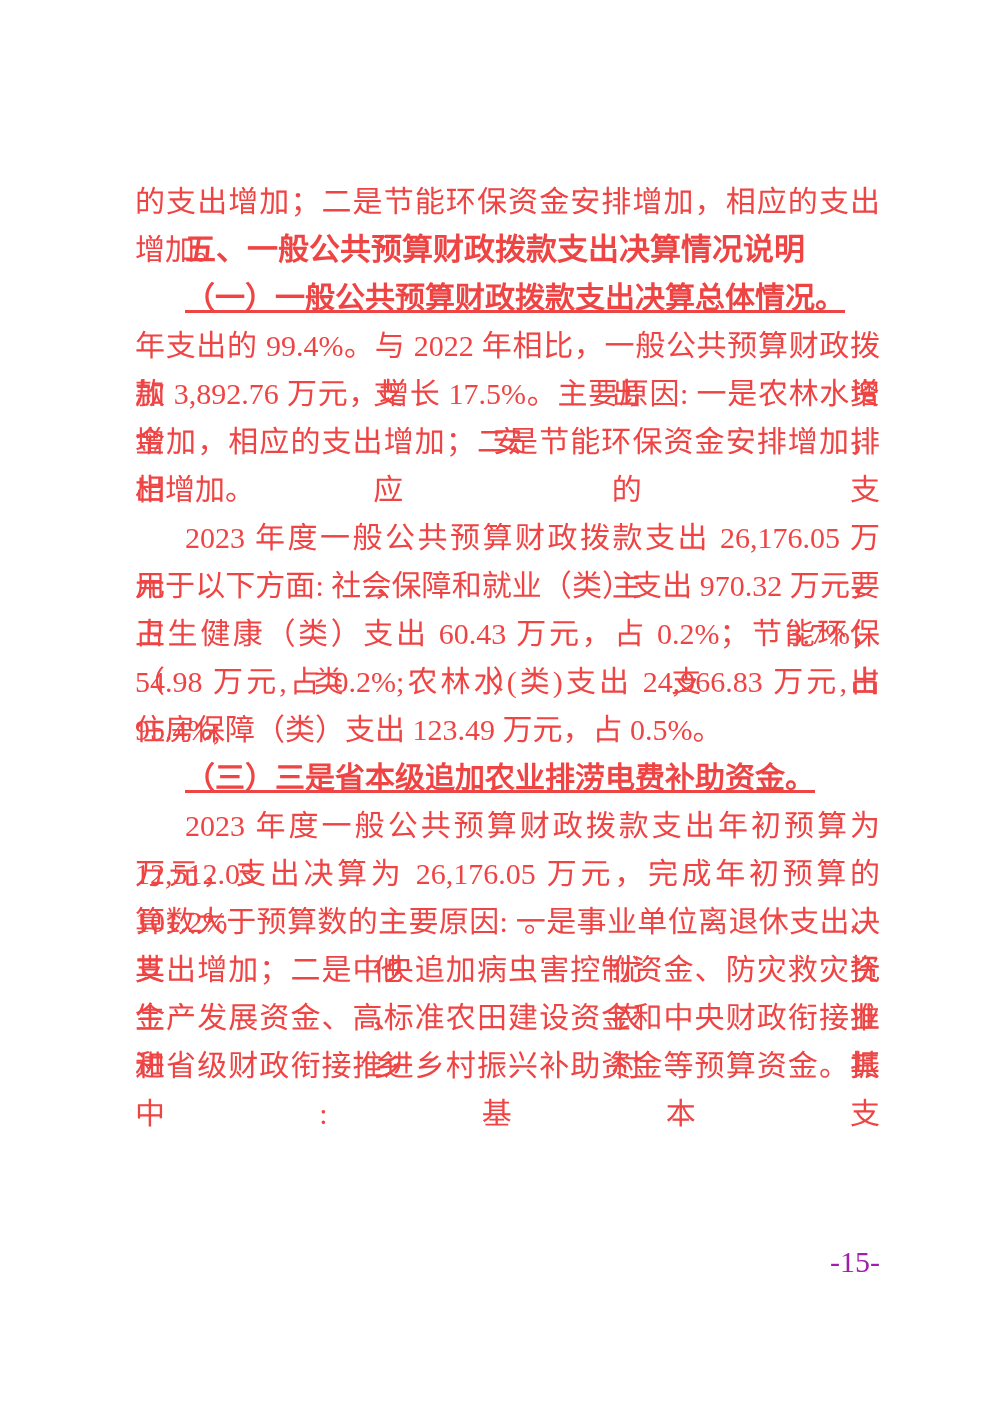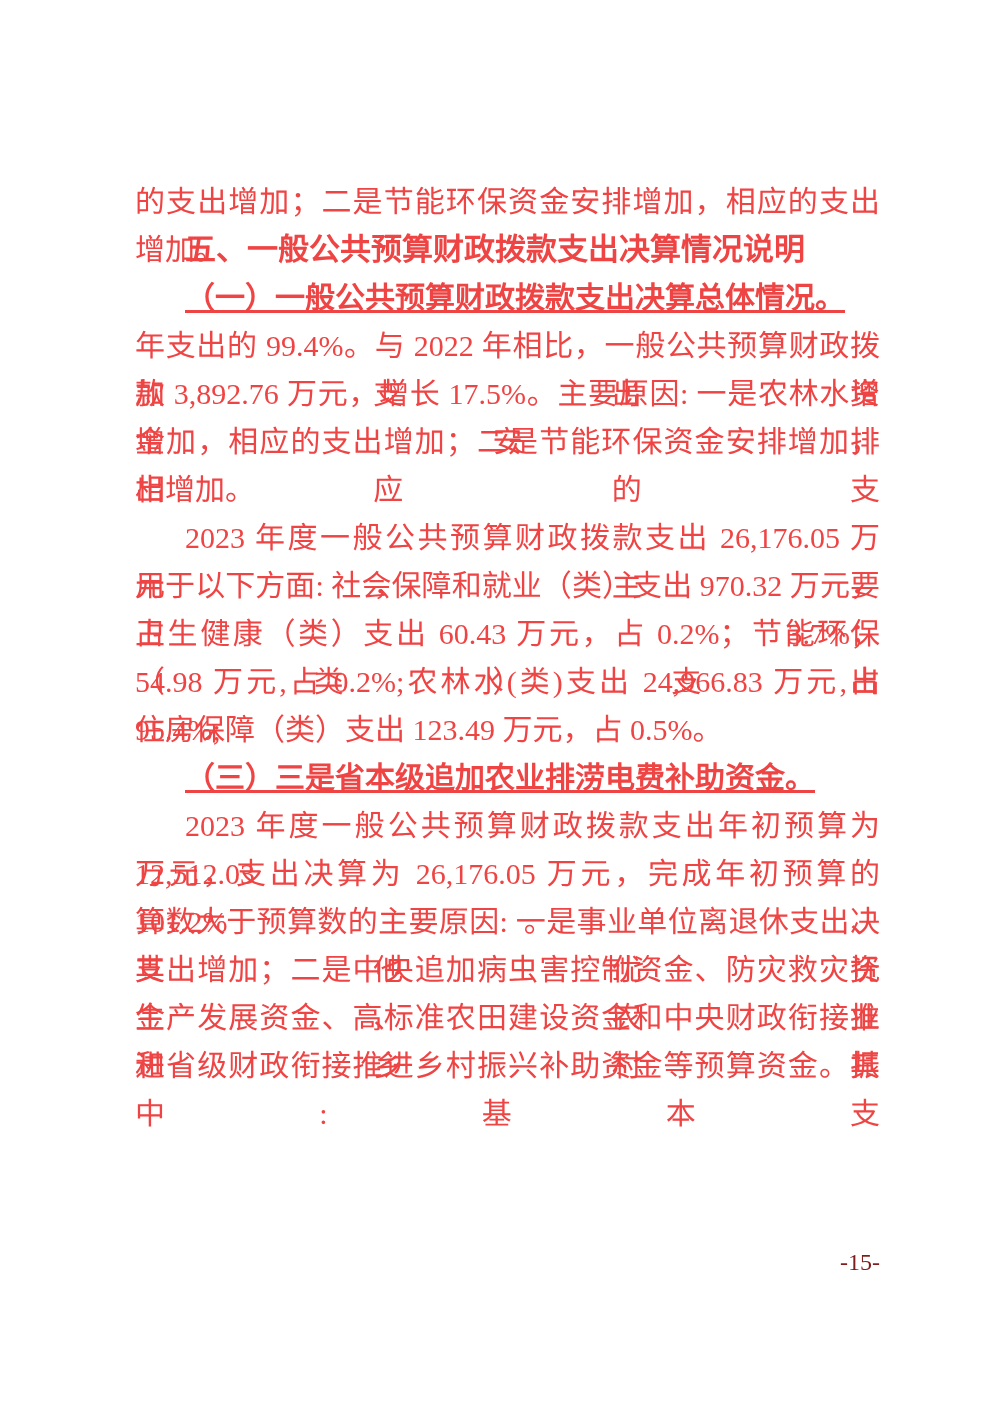--- a/index.html
+++ b/index.html
@@ -43,23 +43,23 @@
   }
   .line.h2 {
     font-weight: 700;
     text-decoration: underline;
   }
   .page-number {
     position: absolute;
     top: 1246px;
     right: 120px;
     font-family: "Liberation Serif", "DejaVu Serif", serif;
-    font-size: 24px;
+    font-size: 30px;
     line-height: 32px;
-    color: #7f1d1d;
+    color: #a21caf;
   }
 </style>
 </head>
 <body>
 
 <div class="page">
   <div class="content">
 
   <div class="line body">的支出增加；二是节能环保资金安排增加，相应的支出增加。</div>
       <div class="line h1 indent">五、一般公共预算财政拨款支出决算情况说明</div>

